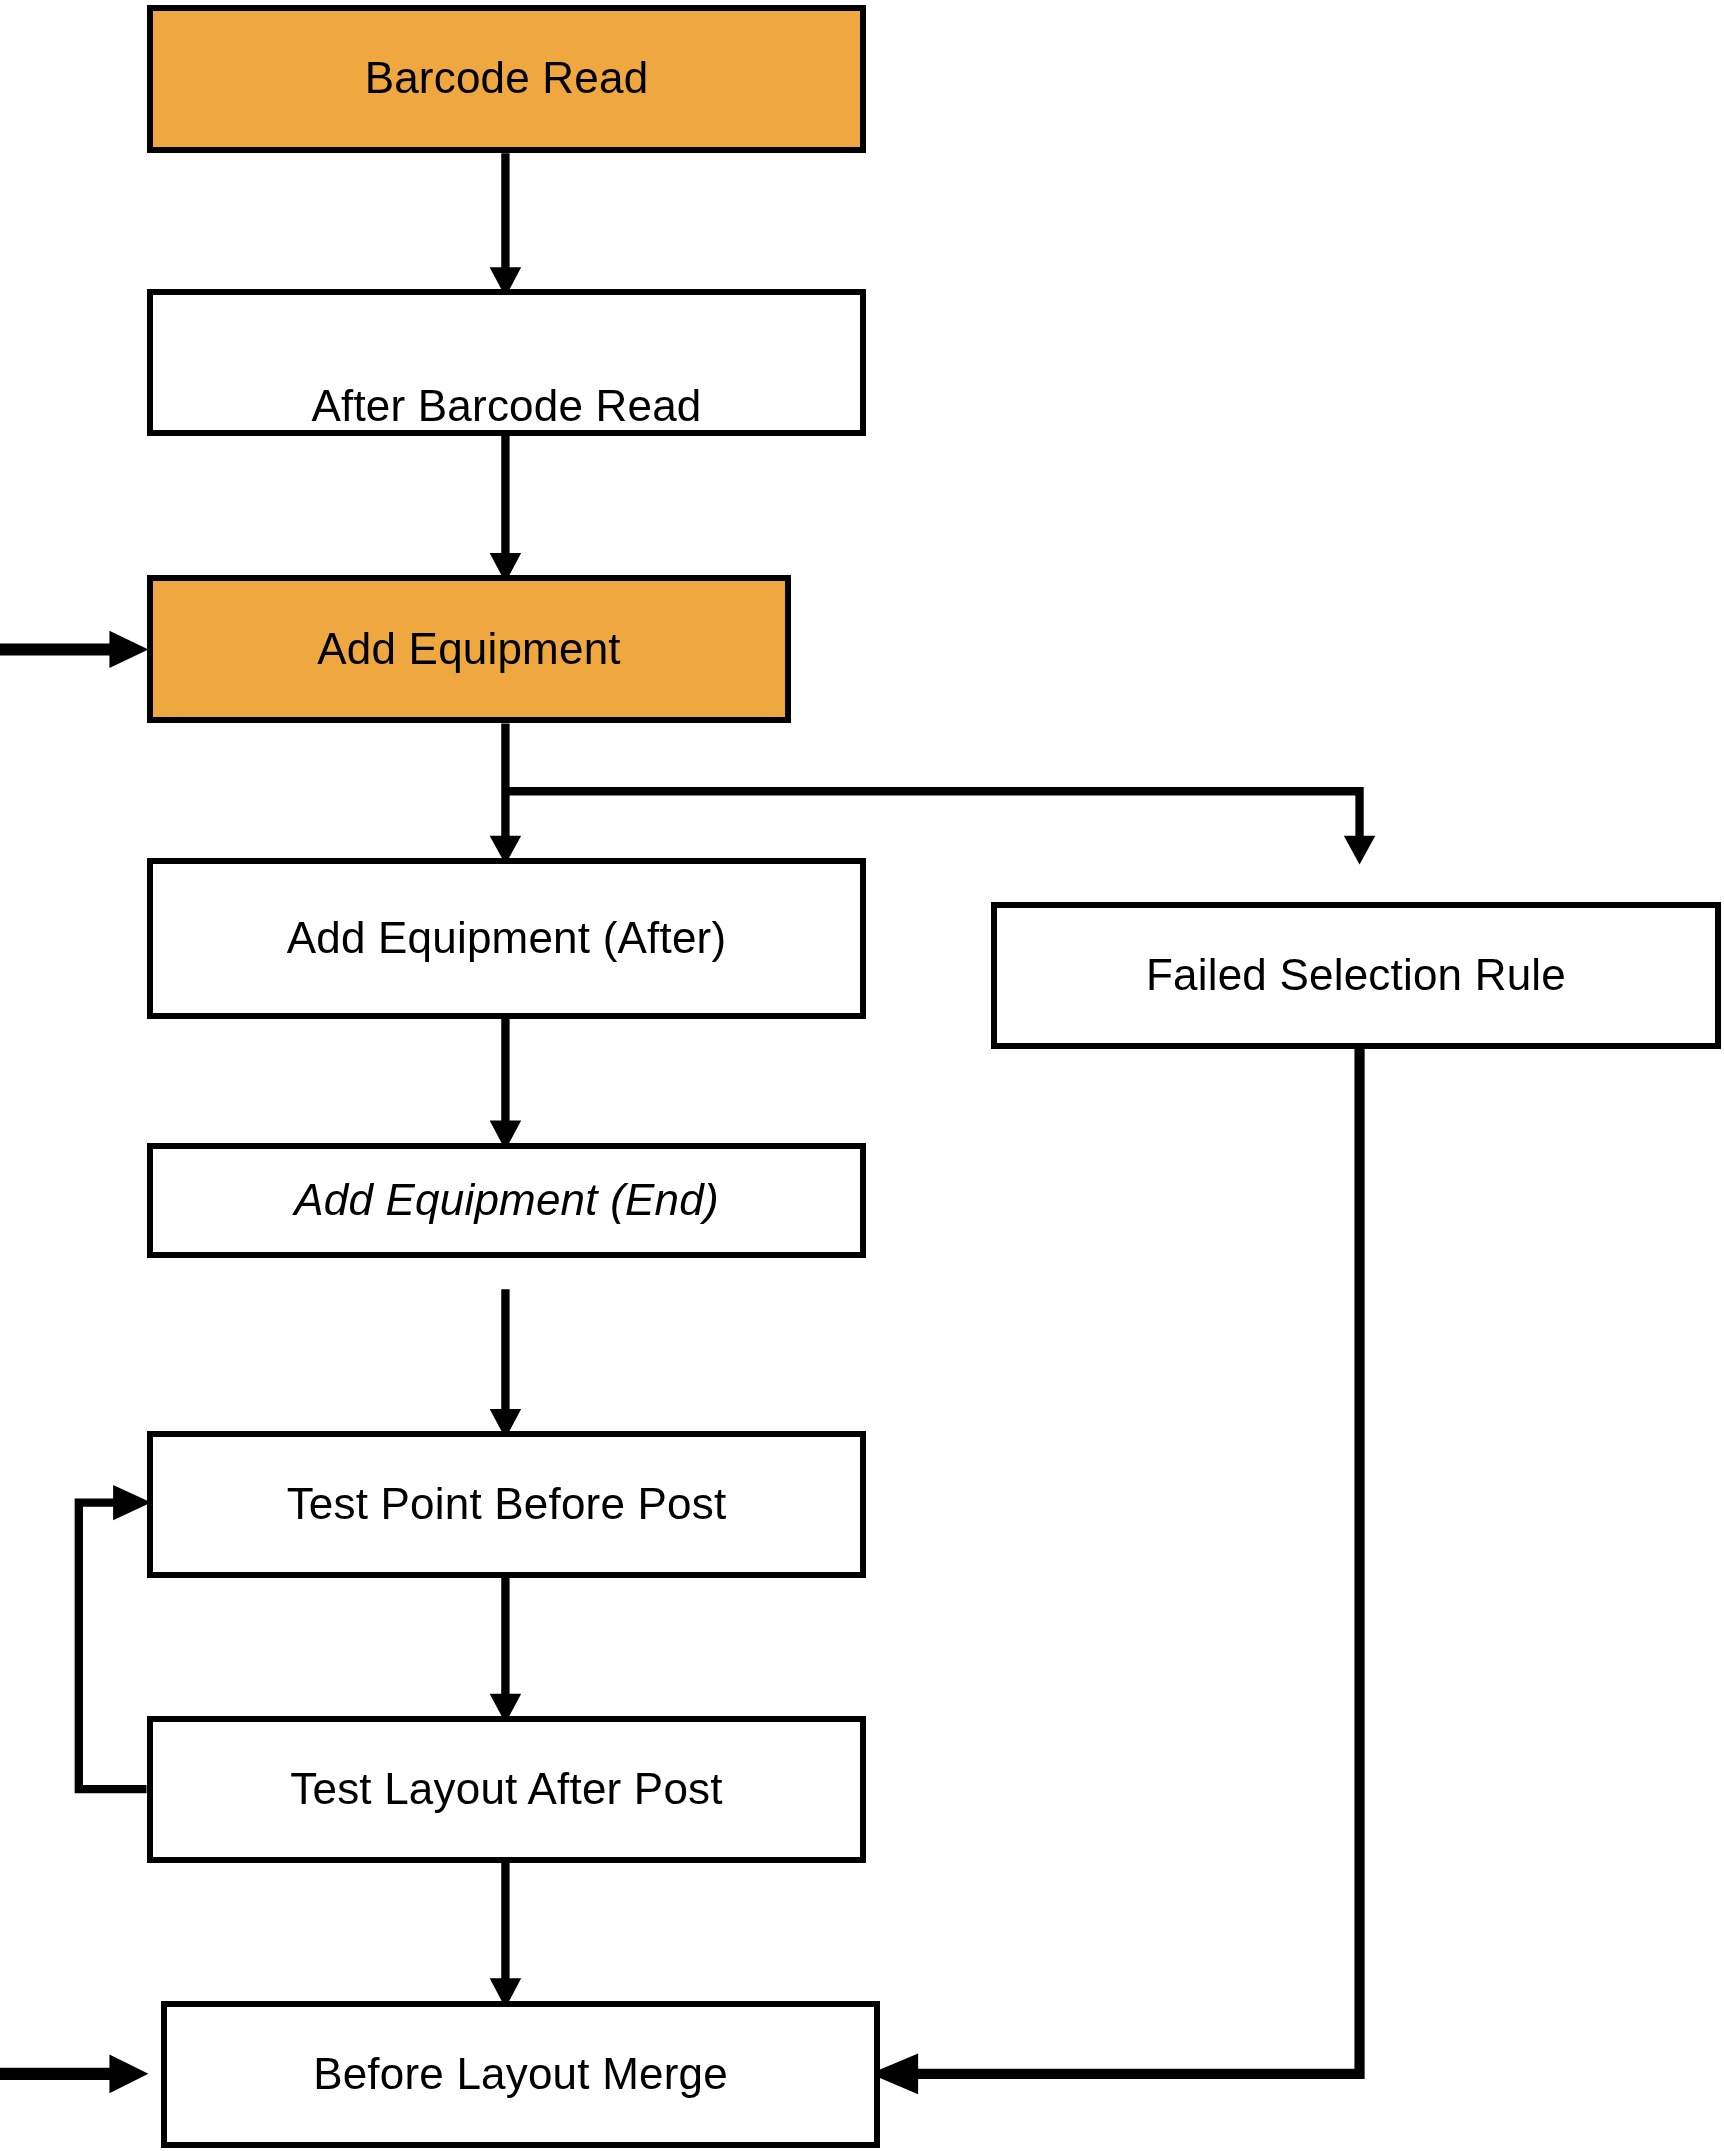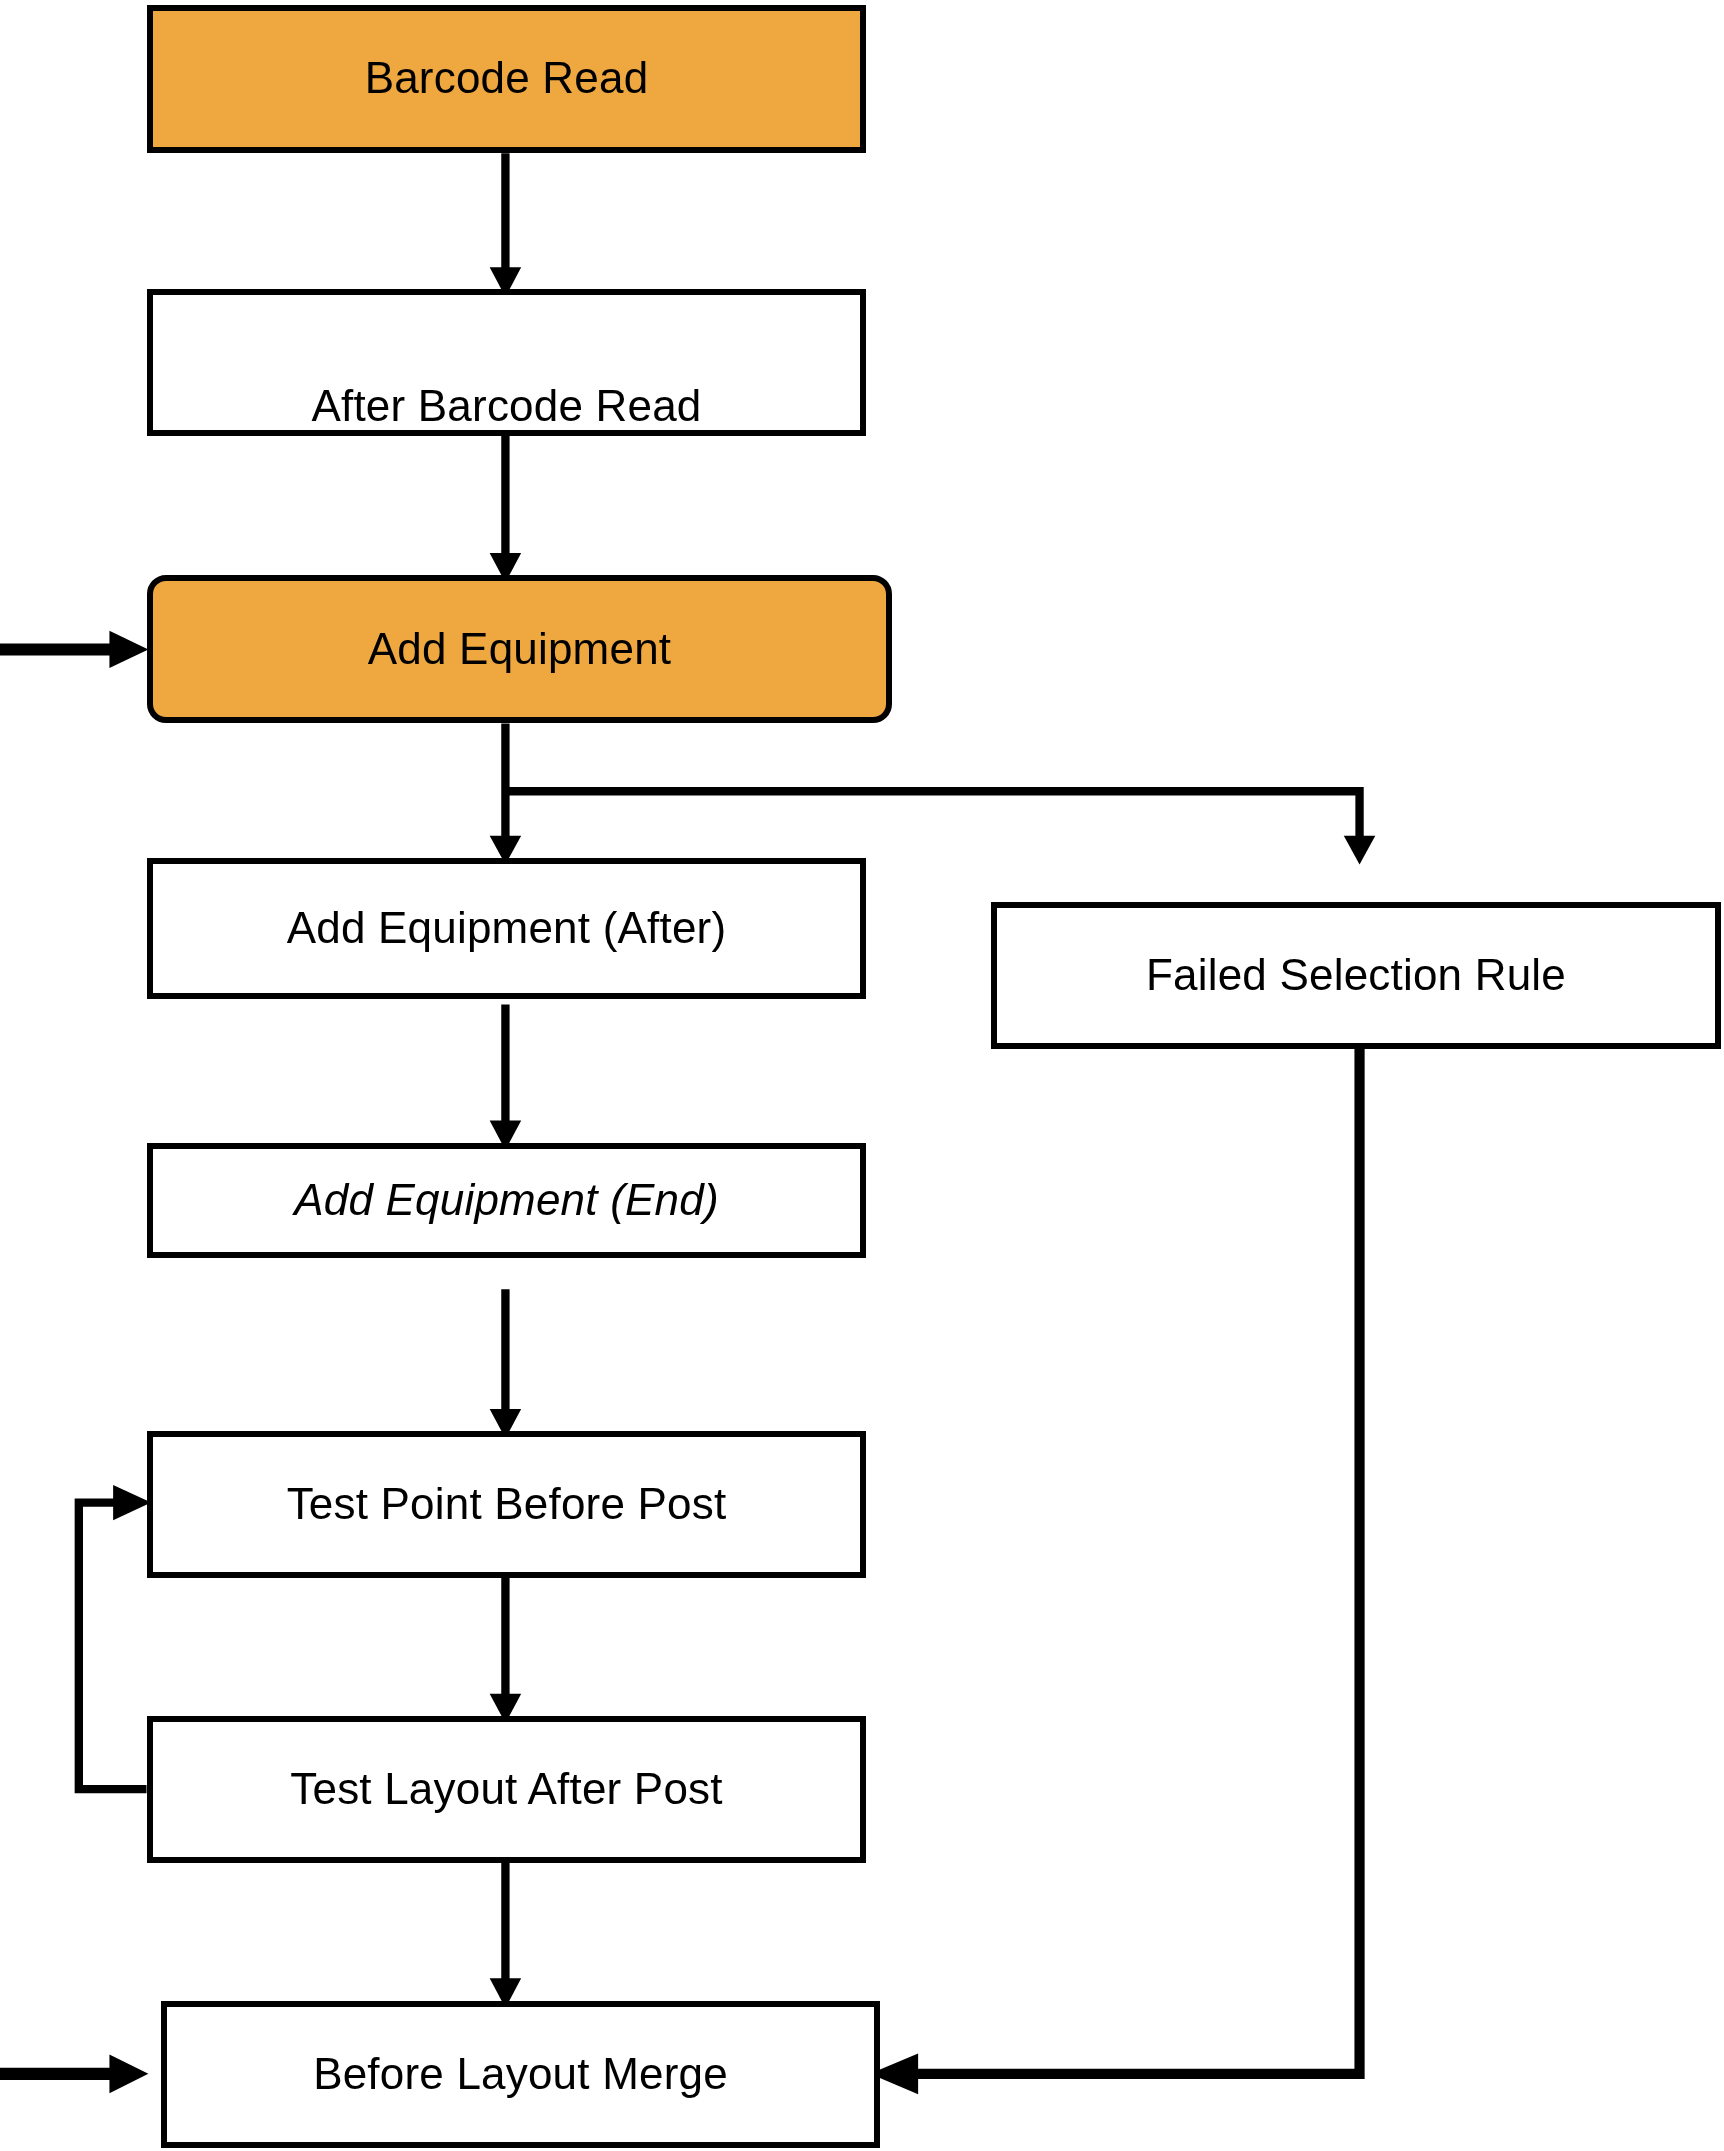--- a/index.html
+++ b/index.html
@@ -125,25 +125,25 @@
   </svg>
 
   <div class="node accent" style="left:147px; top:4.6px; width:719px; height:148px;">
     <span class="node-label">Barcode Read</span>
   </div>
 
   <div class="node" style="left:147px; top:289px; width:719px; height:147px;align-items:flex-end;">
     <span class="node-label">After Barcode Read</span>
   </div>
 
-  <div class="node accent" style="left:147px; top:575px; width:745px; height:148px;border-radius:19px;">
+  <div class="node accent" style="left:147px; top:575px; width:644px; height:148px;">
     <span class="node-label">Add Equipment</span>
   </div>
 
-  <div class="node" style="left:147px; top:858px; width:719px; height:141px;text-align:right;">
+  <div class="node" style="left:147px; top:858px; width:719px; height:161px;text-align:right;">
     <span class="node-label">Add Equipment (After)</span>
   </div>
 
   <div class="node" style="left:991px; top:902px; width:730px; height:147px;">
     <span class="node-label">Failed Selection Rule</span>
   </div>
 
   <div class="node" style="left:147px; top:1143px; width:719px; height:115px;font-style:italic;">
     <span class="node-label">Add Equipment (End)</span>
   </div>

